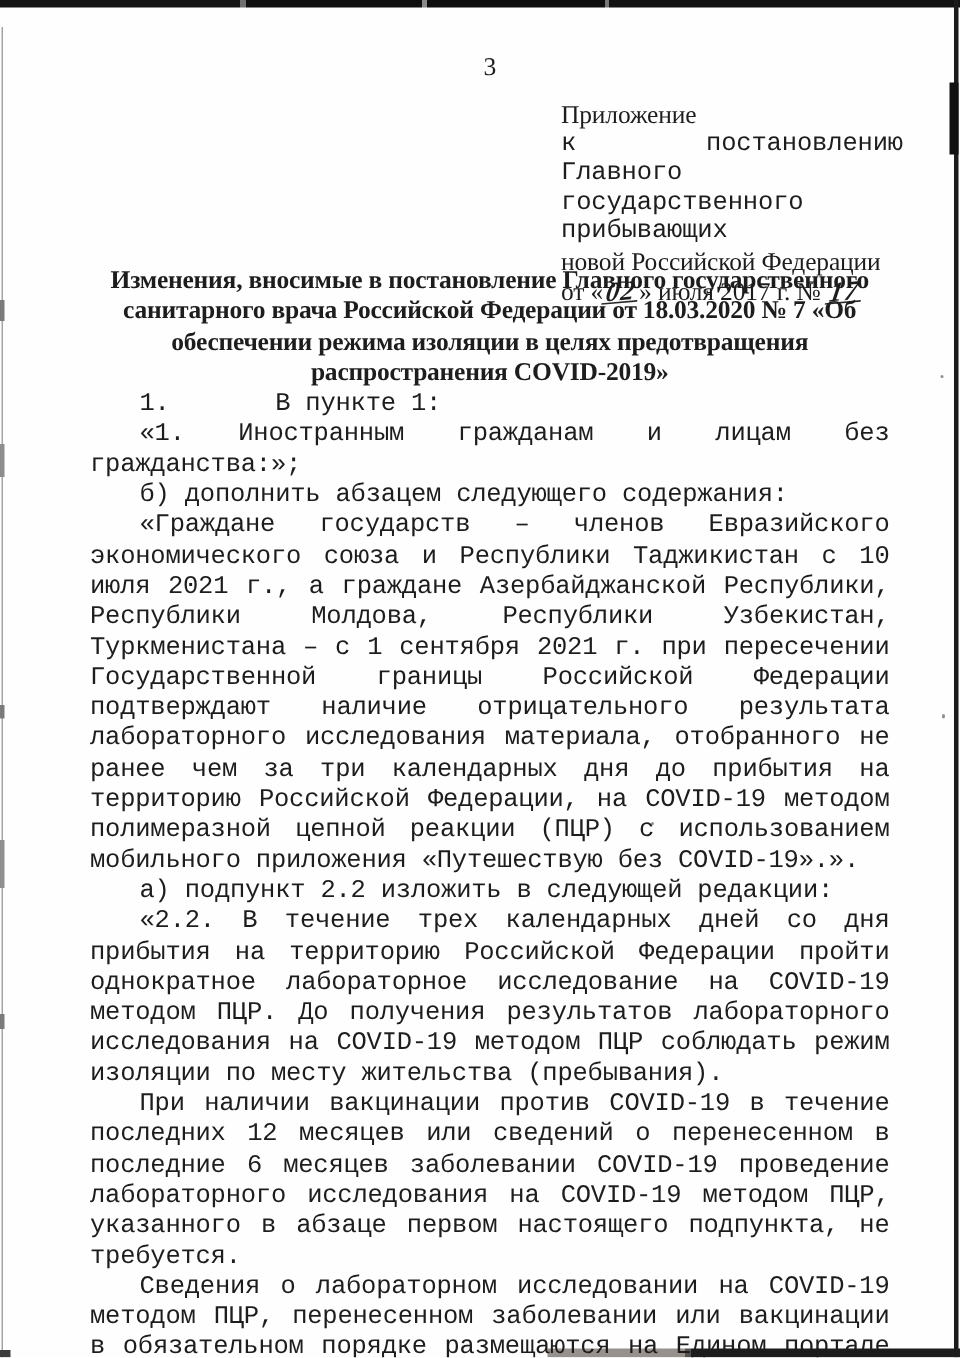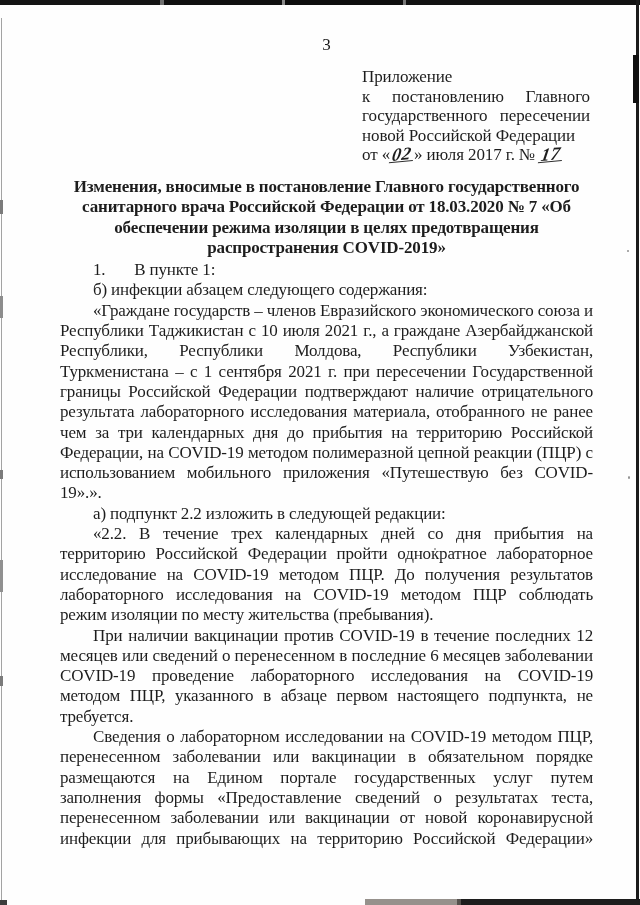--- a/index.html
+++ b/index.html
@@ -54,25 +54,25 @@
   .speck-1 { left: 627px; top: 250px; width: 2px; height: 2px; }
   .speck-2 { left: 628px; top: 476px; width: 2px; height: 3px; }
   .speck-3 { left: 434px; top: 548px; width: 2px; height: 2px; }
 
   
   .page-number {
     position: absolute; top: 36px; left: 60px; width: 533px;
     text-align: center; font-size: 17px; line-height: 18px;
   }
   .appendix {
-    position: absolute; top: 67px; left: 362px; width: 228px;
+    position: absolute; top: 67px; left: 374px; width: 228px;
     font-size: 17px; line-height: 19.6px;
     letter-spacing: -0.1px;
   }
-  .appendix .just { text-align: justify; text-align-last: justify; }
+  .appendix .just { text-align: justify; text-align-last: justify; font-family: Liberation Mono, monospace; }
   .appendix .date-line { white-space: nowrap; }
   .handwritten {
     display: inline-block;
     font-style: italic;
     font-weight: 600;
     font-size: 18px;
     letter-spacing: 1px;
     transform: rotate(-5deg) skewX(-14deg);
     border-bottom: 1.5px solid #2a2a2a;
     padding: 0 2px;
@@ -85,20 +85,21 @@
   }
   .doc-title {
     font-weight: bold;
     text-align: center;
   }
   .body-text { margin-top: 2px; }
   .para {
     margin: 0;
     text-align: justify;
     text-indent: 33px;
+    font-family: Liberation Mono, monospace;
   }
   .para.force-last { text-align-last: justify; }
 </style>
 </head>
 <body>
 
 <div class="page">
 
   <div class="scan-top-edge"></div>
   <div class="scan-right-edge"></div>
@@ -113,32 +114,33 @@
   <div class="scan-bottom-bar"></div>
   <div class="scan-speck speck-1"></div>
   <div class="scan-speck speck-2"></div>
   <div class="scan-speck speck-3"></div>
 
   <div class="page-number">3</div>
 
   <div class="appendix">
     <div>Приложение</div>
     <div class="just">к постановлению Главного</div>
-    <div class="just">государственного пересечении</div>
+    <div class="just">государственного прибывающих</div>
     <div>новой Российской Федерации</div>
     <div class="date-line">
       <span>от «</span><span class="handwritten">02</span><span>» июля 2017 г. № </span><span class="handwritten">17</span>
     </div>
   </div>
 
   <div class="text-block">
     <div class="doc-title">Изменения, вносимые в постановление Главного государственного санитарного врача Российской Федерации от 18.03.2020 № 7 «Об обеспечении режима изоляции в целях предотвращения распространения COVID-2019»</div>
     <div class="body-text">
       <p class="para">1.&nbsp;&nbsp;&nbsp;&nbsp;&nbsp;&nbsp;&nbsp;В пункте 1:</p>
-      <p class="para">б) инфекции абзацем следующего содержания:</p>
+      <p class="para">«1. Иностранным гражданам и лицам без гражданства:»;</p>
+      <p class="para">б) дополнить абзацем следующего содержания:</p>
       <p class="para">«Граждане государств – членов Евразийского экономического союза и Республики Таджикистан с 10 июля 2021 г., а граждане Азербайджанской Республики, Республики Молдова, Республики Узбекистан, Туркменистана – с 1 сентября 2021 г. при пересечении Государственной границы Российской Федерации подтверждают наличие отрицательного результата лабораторного исследования материала, отобранного не ранее чем за три календарных дня до прибытия на территорию Российской Федерации, на COVID-19 методом полимеразной цепной реакции (ПЦР) с использованием мобильного приложения «Путешествую без COVID-19».».</p>
       <p class="para">а) подпункт 2.2 изложить в следующей редакции:</p>
       <p class="para">«2.2. В течение трех календарных дней со дня прибытия на территорию Российской Федерации пройти однократное лабораторное исследование на COVID-19 методом ПЦР. До получения результатов лабораторного исследования на COVID-19 методом ПЦР соблюдать режим изоляции по месту жительства (пребывания).</p>
       <p class="para">При наличии вакцинации против COVID-19 в течение последних 12 месяцев или сведений о перенесенном в последние 6 месяцев заболевании COVID-19 проведение лабораторного исследования на COVID-19 методом ПЦР, указанного в абзаце первом настоящего подпункта, не требуется.</p>
       <p class="para force-last">Сведения о лабораторном исследовании на COVID-19 методом ПЦР, перенесенном заболевании или вакцинации в обязательном порядке размещаются на Едином портале государственных услуг путем заполнения формы «Предоставление сведений о результатах теста, перенесенном заболевании или вакцинации от новой коронавирусной инфекции для прибывающих на территорию Российской Федерации»</p>
     </div>
   </div>
 
 </div>
 

